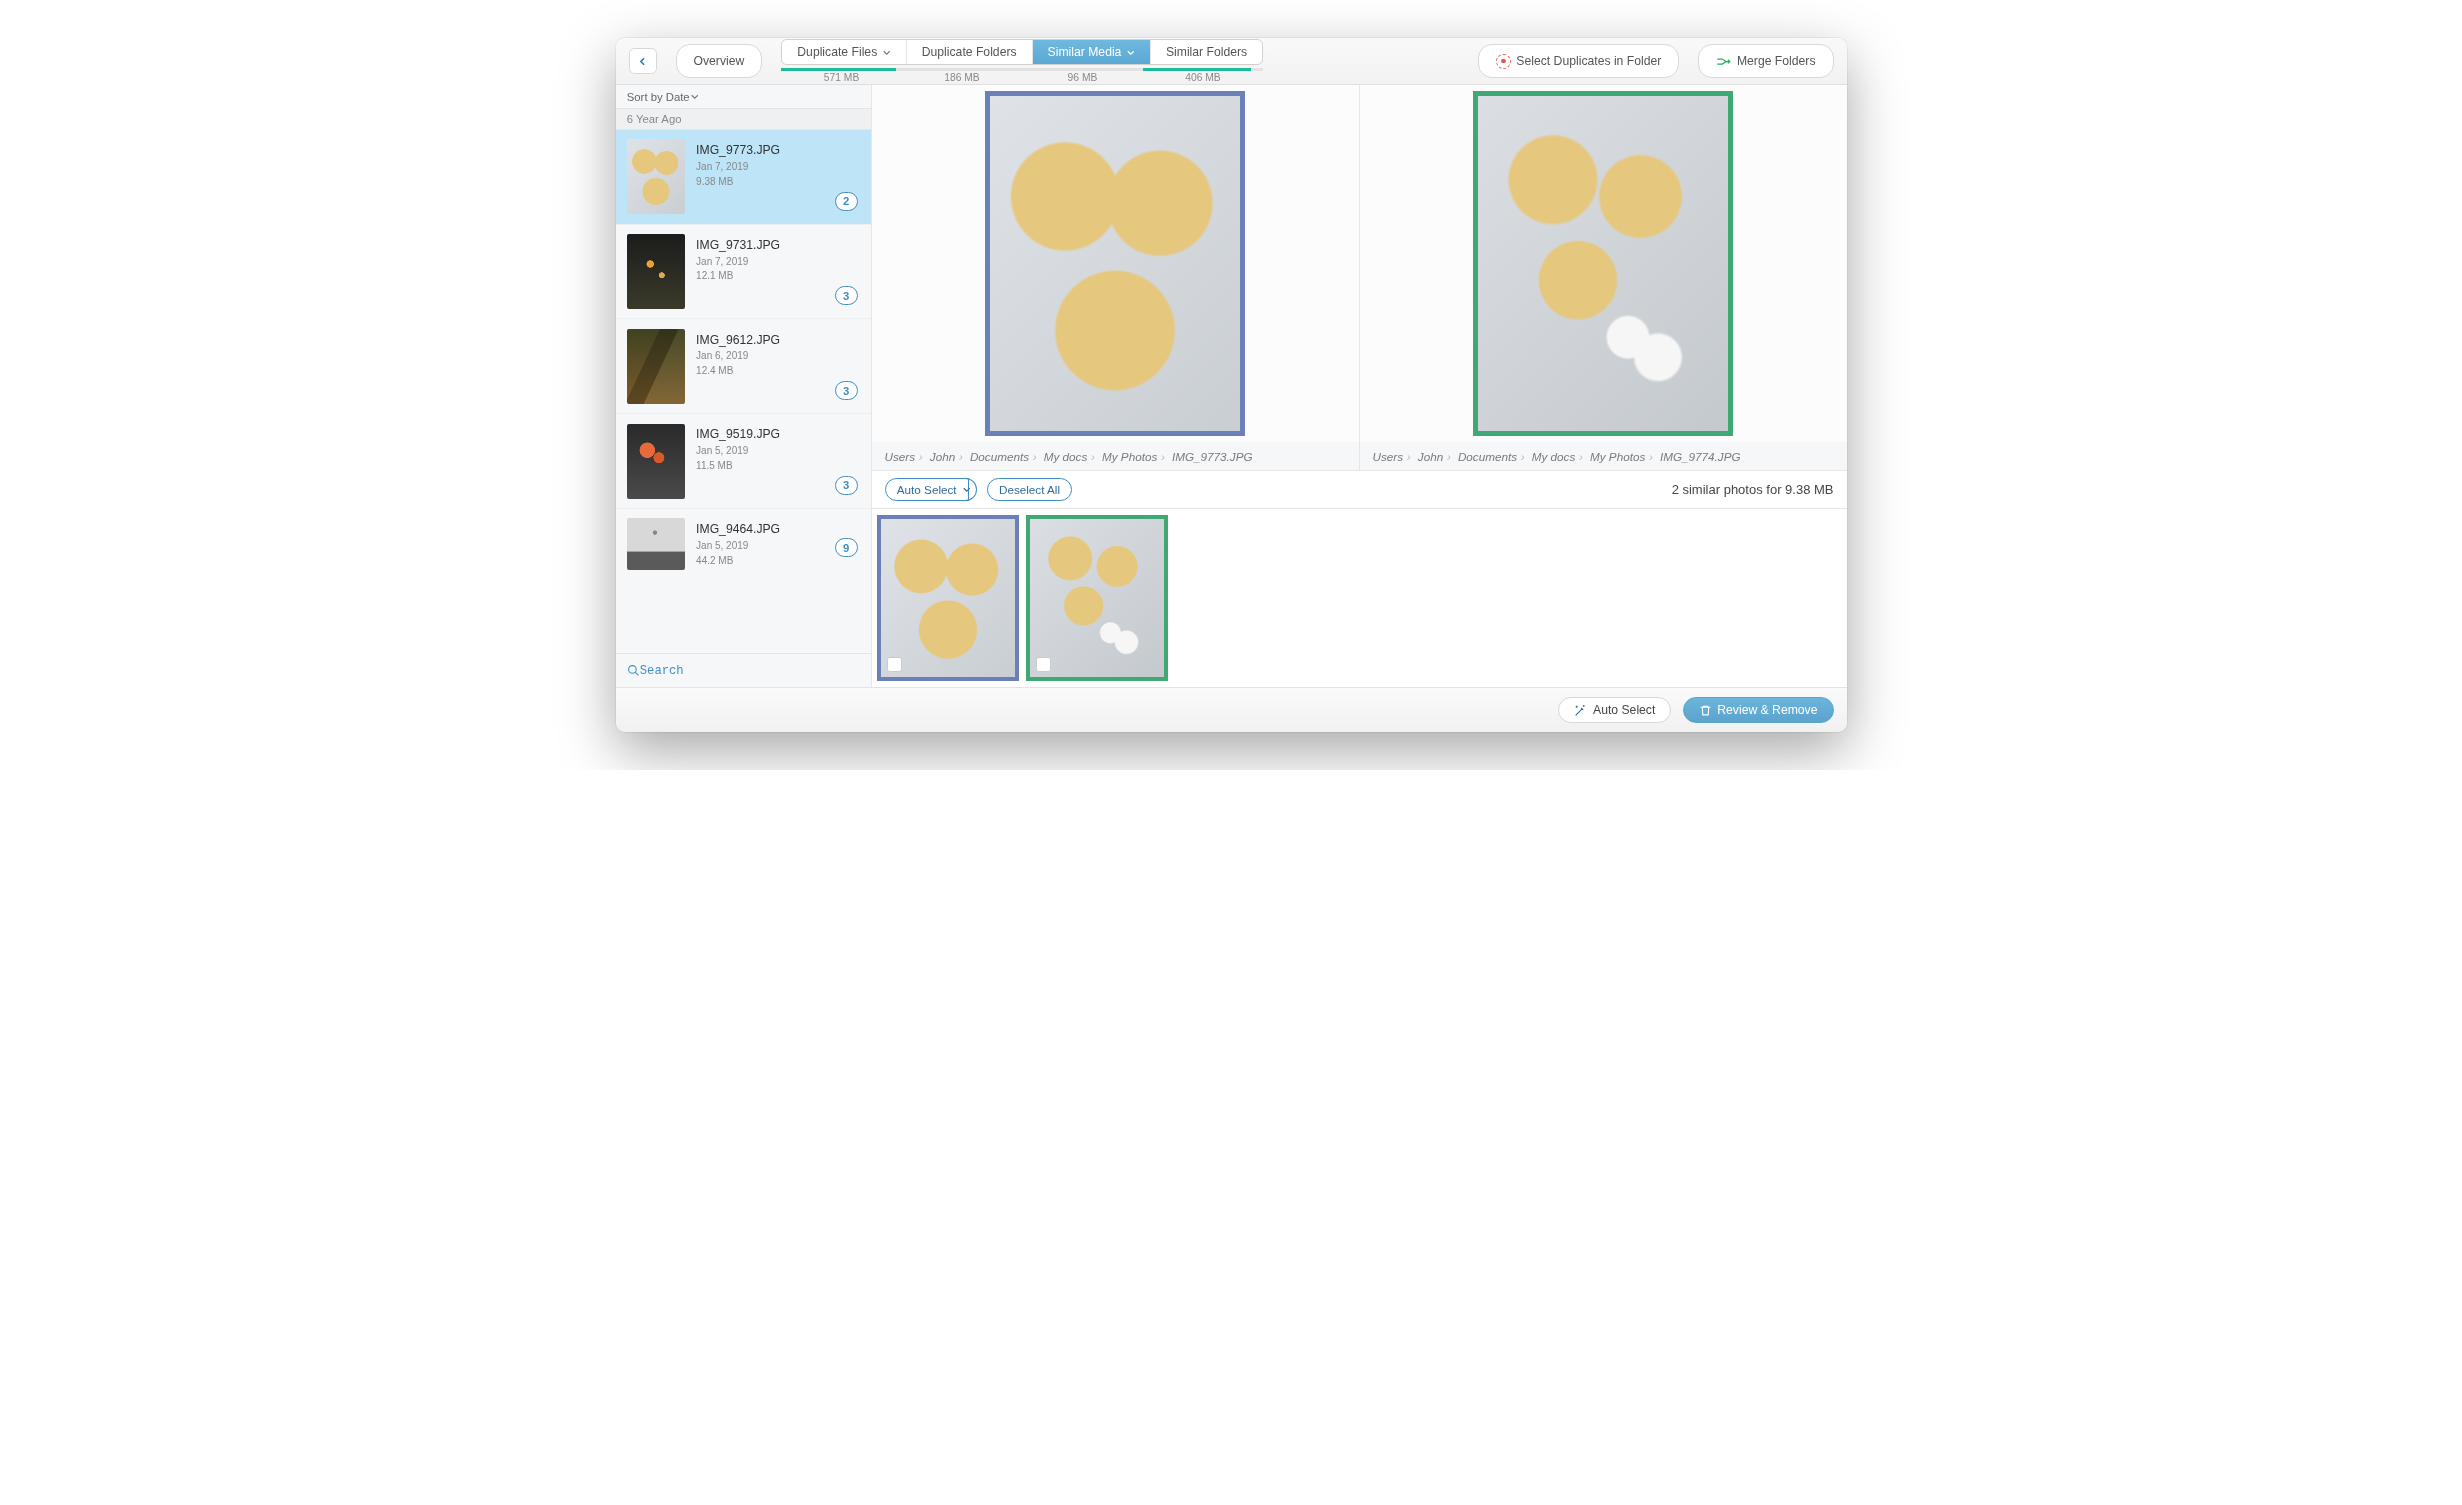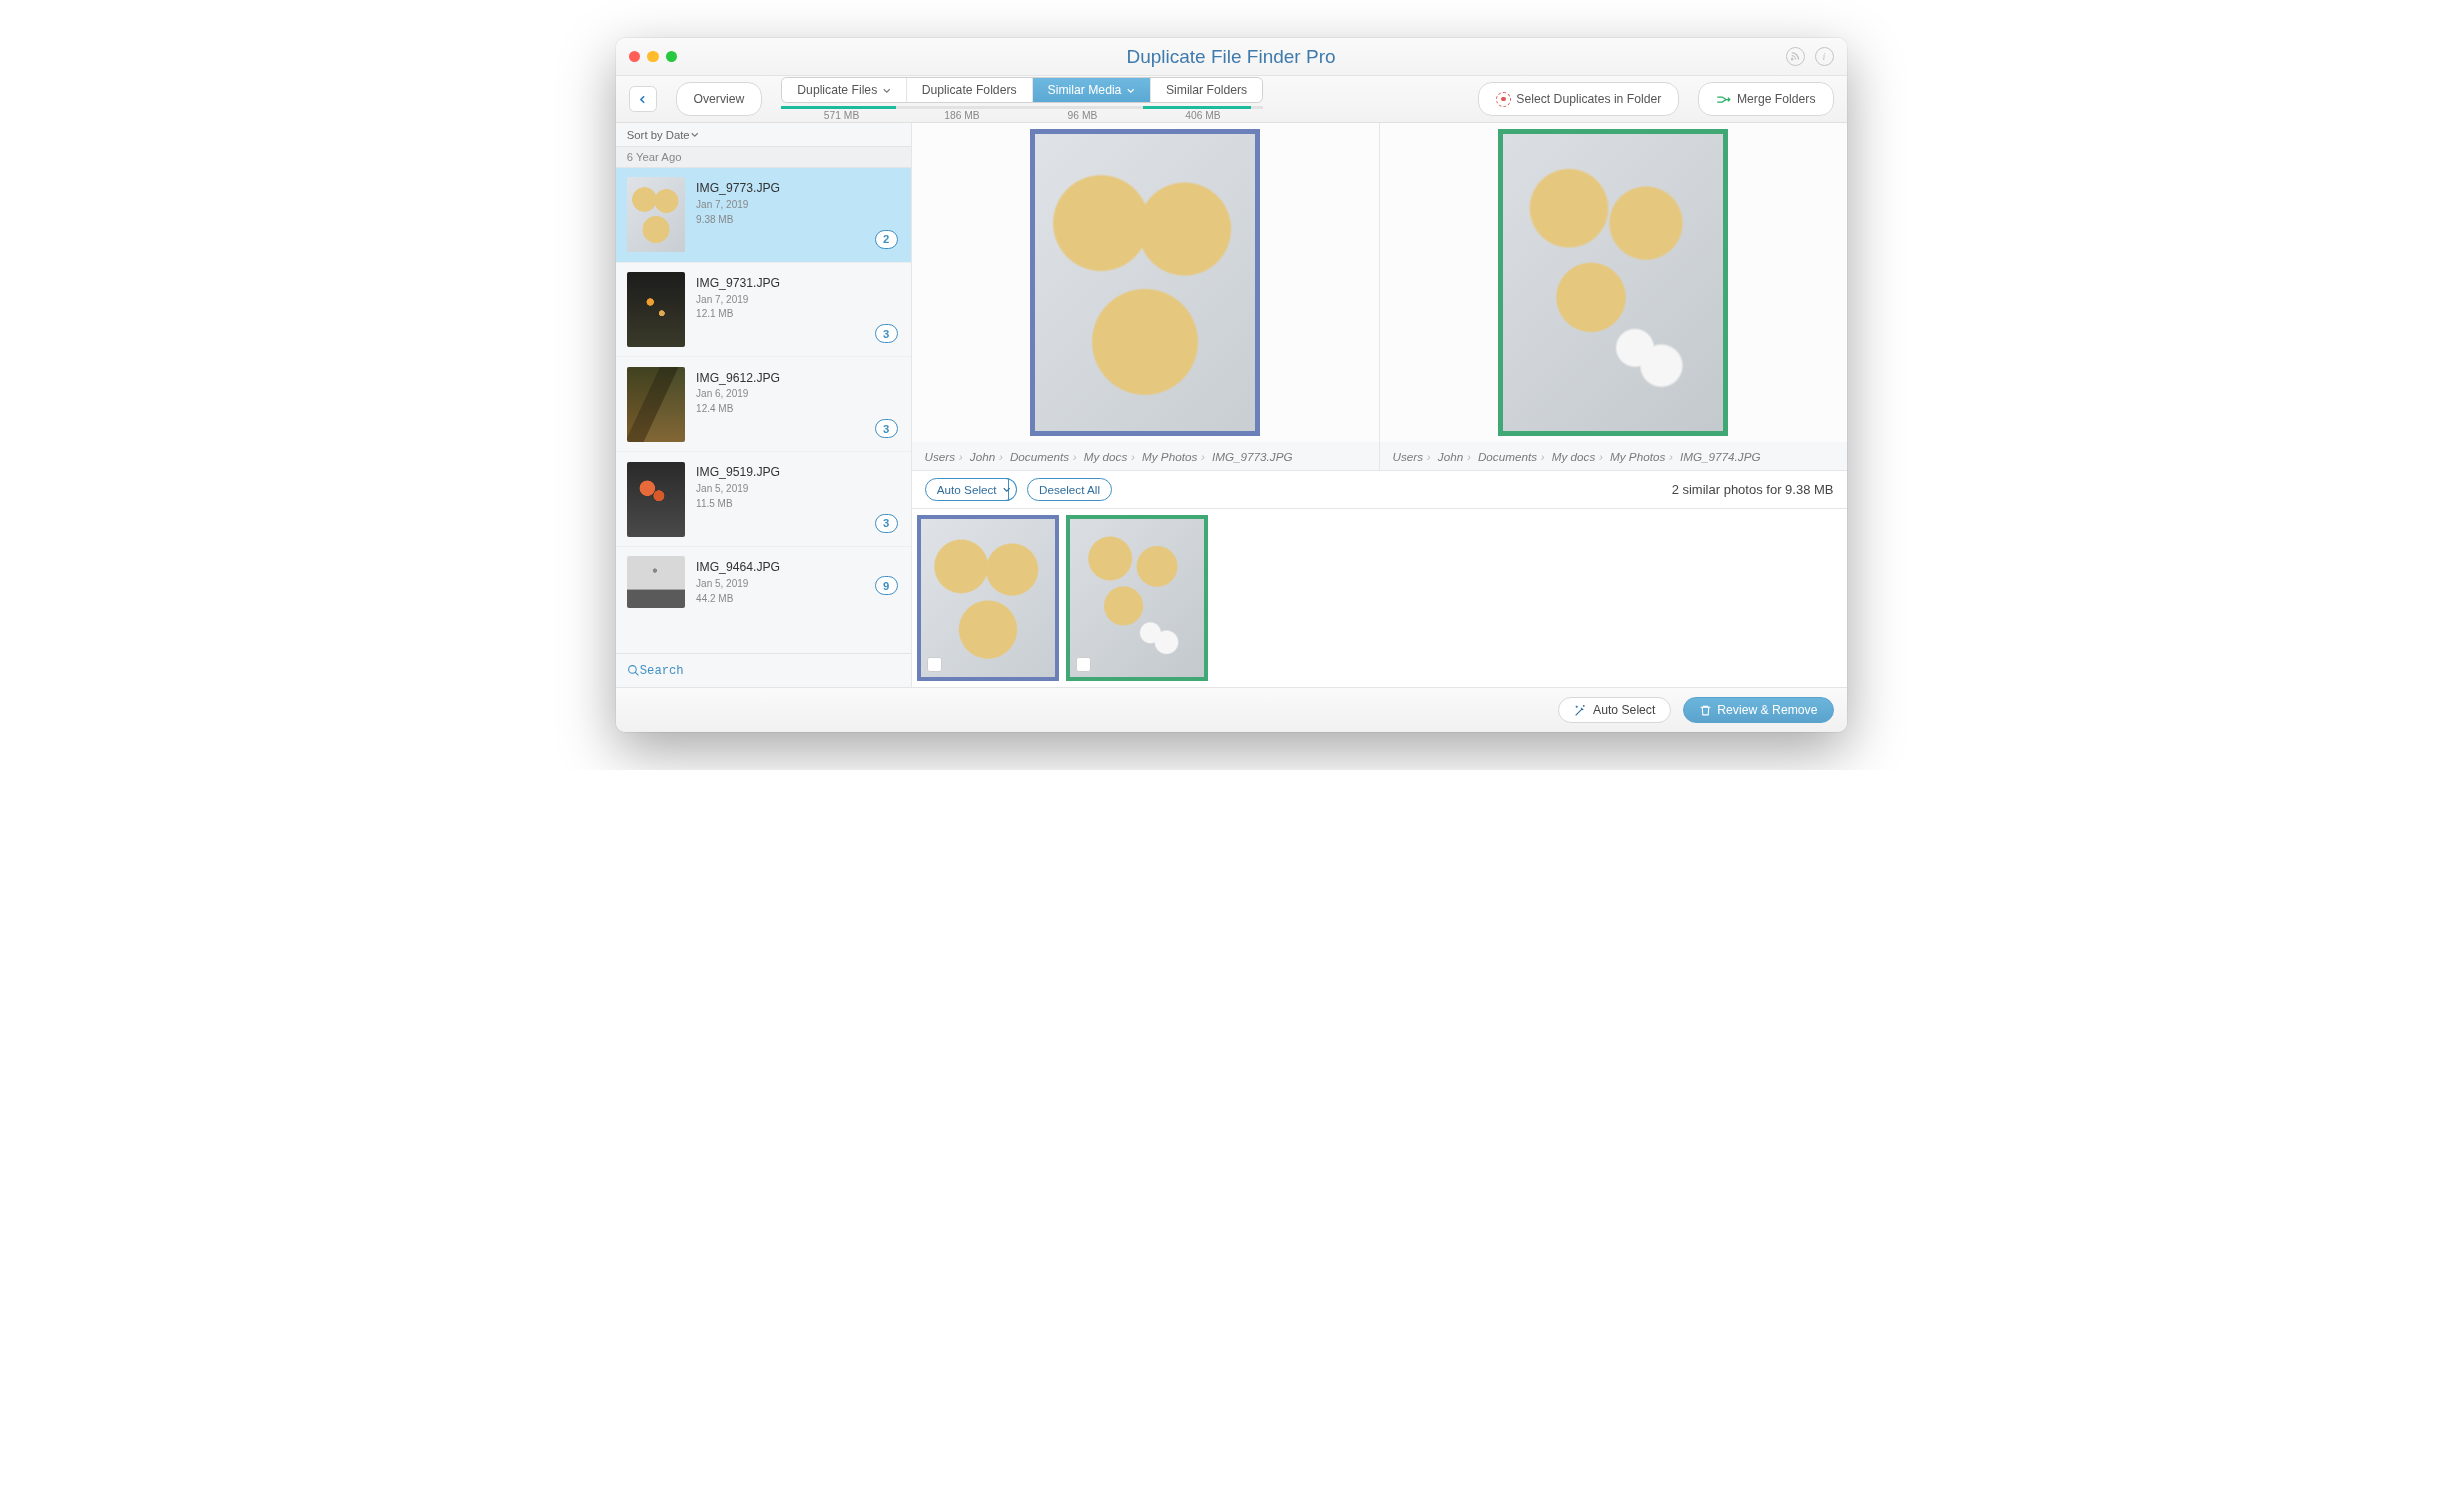--- a/index.html
+++ b/index.html
@@ -69,21 +69,21 @@
   .seg-item { padding:0 15px; display:flex; align-items:center; font-size:12.2px; color:#555; border-right:0.9px solid #e4e4e4; gap:6px; }
   .seg-item:last-child { border-right:none; }
   .seg-item.active { background: linear-gradient(#6fb9e0,#5aa8d4); color:#fff; }
   .seg-bars { display:flex; margin-top:2.8px; }
   .seg-bar { flex:1; display:flex; flex-direction:column; align-items:center; gap:0.9px; }
   .bar-track { width:100%; height:2.8px; background:#e2e2e2; position:relative; }
   .bar-fill { position:absolute; left:0; top:0; height:100%; background:#1abc9c; }
   .bar-label { font-size:10.3px; color:#888; }
   .main { flex:1; display:flex; overflow:hidden; }
   .sidebar {
-    width: 296px; background:#f6f7f8; border-right:0.9px solid #e6e6e6;
+    width: 256px; background:#f6f7f8; border-right:0.9px solid #e6e6e6;
     display:flex; flex-direction:column;
   }
   .sort-row { padding:5.6px 11.3px; font-size:11.3px; color:#666; display:flex; align-items:center; gap:1.9px; }
   .group-header { padding:3.8px 11.3px; font-size:11.3px; color:#888; background:#eef0f2; border-top:0.9px solid #e4e4e4; border-bottom:0.9px solid #e4e4e4;}
   .file-list { flex:1; overflow:hidden; }
   .file-item {
     display:flex; gap:11.3px; padding:9.4px 11.3px; border-bottom:0.9px solid #eceef0; position:relative;
   }
   .file-item.selected { background:#bde4f7; }
   .thumb {
@@ -160,37 +160,20 @@
   .dark1 { background: radial-gradient(circle at 40% 40%, #f0a030 0 6%, transparent 7%), radial-gradient(circle at 60% 55%, #e0a850 0 5%, transparent 6%), linear-gradient(#1c1c1c,#3a3a2a); }
   .wheat { background: linear-gradient(115deg, #b78a3a 0 35%, #8c6a2e 36% 55%, #c49a48 56% 100%), linear-gradient(#5a7a90,#aab); background-blend-mode: multiply; }
   .flower { background: radial-gradient(circle at 35% 35%, #e86a3a 0 12%, transparent 13%), radial-gradient(circle at 55% 45%, #d85a2a 0 10%, transparent 11%), linear-gradient(#2a2a2a,#4a4a4a); }
   .tree { background: radial-gradient(circle at 48% 28%, #888 0 4%, transparent 5%), linear-gradient(to top,#5a5a5a 0 35%,#d8d8d8 36% 100%); }
 </style>
 </head>
 <body>
 
 <div class="window">
 
-  <div class="titlebar">
-    <div class="traffic">
-      <div class="light red"></div>
-      <div class="light yellow"></div>
-      <div class="light green"></div>
-    </div>
-    <div class="title">Duplicate File Finder Pro</div>
-    <div class="title-icons">
-      <div class="circ-icon">
-        <svg viewBox="0 0 24 24" width="10.3" height="10.3" fill="none" stroke="currentColor" stroke-width="3">
-            <path d="M4 11a9 9 0 0 1 9 9M4 4a16 16 0 0 1 16 16"></path>
-            <circle cx="5" cy="19" r="1.5" fill="currentColor"></circle>
-          </svg>
-      </div>
-      <div class="circ-icon">i</div>
-    </div>
-  </div>
 
   <div class="toolbar">
     <div class="back-btn">
       <svg class="icon-svg" viewBox="0 0 24 24" fill="none" stroke="currentColor" stroke-width="3">
           <path d="M15 18l-6-6 6-6"></path>
         </svg>
     </div>
     <div class="pill">
       <span>Overview</span>
     </div>

